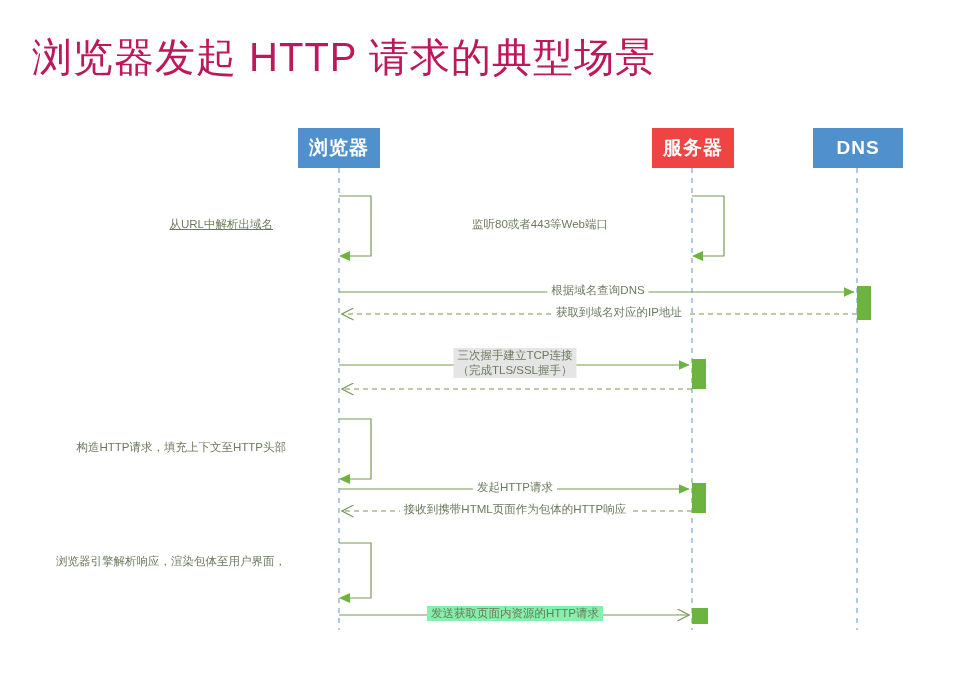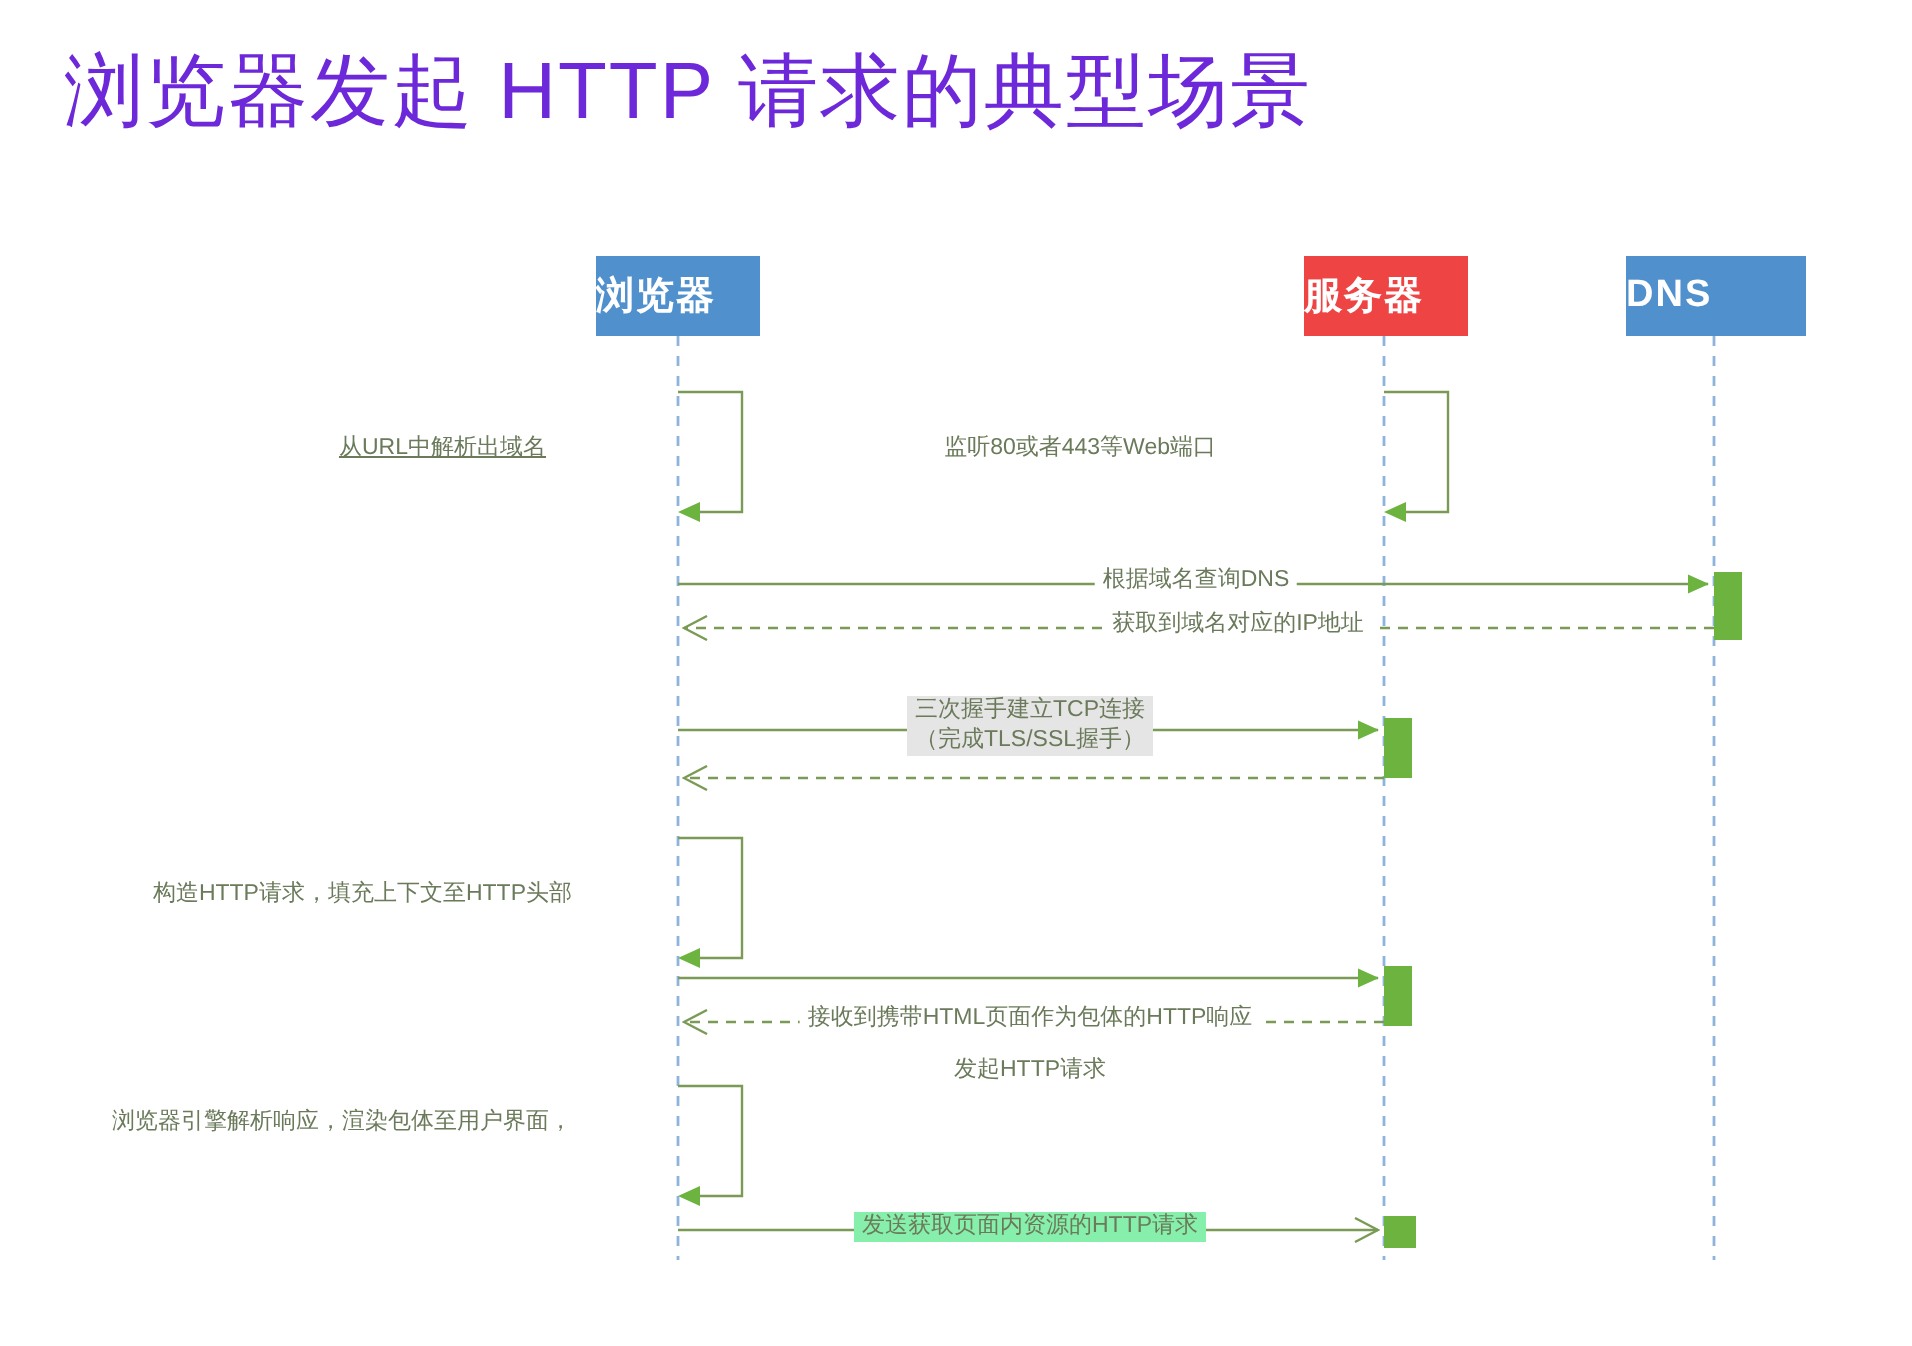--- a/index.html
+++ b/index.html
@@ -10,40 +10,41 @@
   body {
     width: 956px;
     height: 673px;
     font-family: "Liberation Sans", "DejaVu Sans", sans-serif;
     overflow: hidden;
     position: relative;
   }
   #page-title {
     position: absolute;
     left: 32px;
-    top: 18px;
+    top: 30px;
     font-size: 40px;
     font-weight: 400;
-    color: #6d28d9;
+    color: #be185d;
     letter-spacing: 1px;
     white-space: nowrap;
   }
   #diagram {
     position: absolute;
     left: 0;
     top: 0;
     width: 956px;
     height: 673px;
   }
   .actor-box {
     position: absolute;
     background: #4f90cd;
     color: #ffffff;
     display: flex;
     align-items: center;
+    justify-content: center;
     font-size: 19px;
     font-weight: 700;
     letter-spacing: 1px;
     box-sizing: border-box;
   }
   .msg-label {
     position: absolute;
     color: #6a7a5a;
     font-size: 11.5px;
     white-space: nowrap;
@@ -133,21 +134,21 @@
     <div class="msg-label center" style="color: rgb(106, 122, 90); left: 598px; top: 305px; background: rgb(255, 255, 255); padding: 0px 4px; margin-left: 21px;">
       <div>获取到域名对应的IP地址</div>
     </div>
     <div class="msg-label two-line center" style="color: rgb(106, 122, 90); left: 515px; top: 348px; background: #e5e5e5; padding: 0px 4px;">
       <div style="text-align: center;">三次握手建立TCP连接</div>
       <div style="text-align: center;">（完成TLS/SSL握手）</div>
     </div>
     <div class="msg-label" style="color: rgb(106, 122, 90); left: auto; right: 666px; text-align: right; top: 440px; background: rgb(255, 255, 255); padding: 0px 4px;">
       <div>构造HTTP请求，填充上下文至HTTP头部</div>
     </div>
-    <div class="msg-label center" style="color: rgb(106, 122, 90); left: 515px; top: 480px; background: rgb(255, 255, 255); padding: 0px 4px; margin-top: 48px;">
+    <div class="msg-label center" style="color: rgb(106, 122, 90); left: 515px; top: 480px; background: rgb(255, 255, 255); padding: 0px 4px;">
       <div>发起HTTP请求</div>
     </div>
     <div class="msg-label center" style="color: rgb(106, 122, 90); left: 515px; top: 502px; background: rgb(255, 255, 255); padding: 0px 4px;">
       <div>接收到携带HTML页面作为包体的HTTP响应</div>
     </div>
     <div class="msg-label two-line" style="color: rgb(106, 122, 90); left: auto; right: 666px; text-align: right; top: 554px; background: rgb(255, 255, 255); padding: 0px 4px;">
       <div style="text-align: center;">浏览器引擎解析响应，渲染包体至用户界面，</div>
     </div>
     <div class="msg-label center" style="color: rgb(106, 122, 90); left: 515px; top: 606px; background: #86efac; padding: 0px 4px;">
       <div>发送获取页面内资源的HTTP请求</div>

